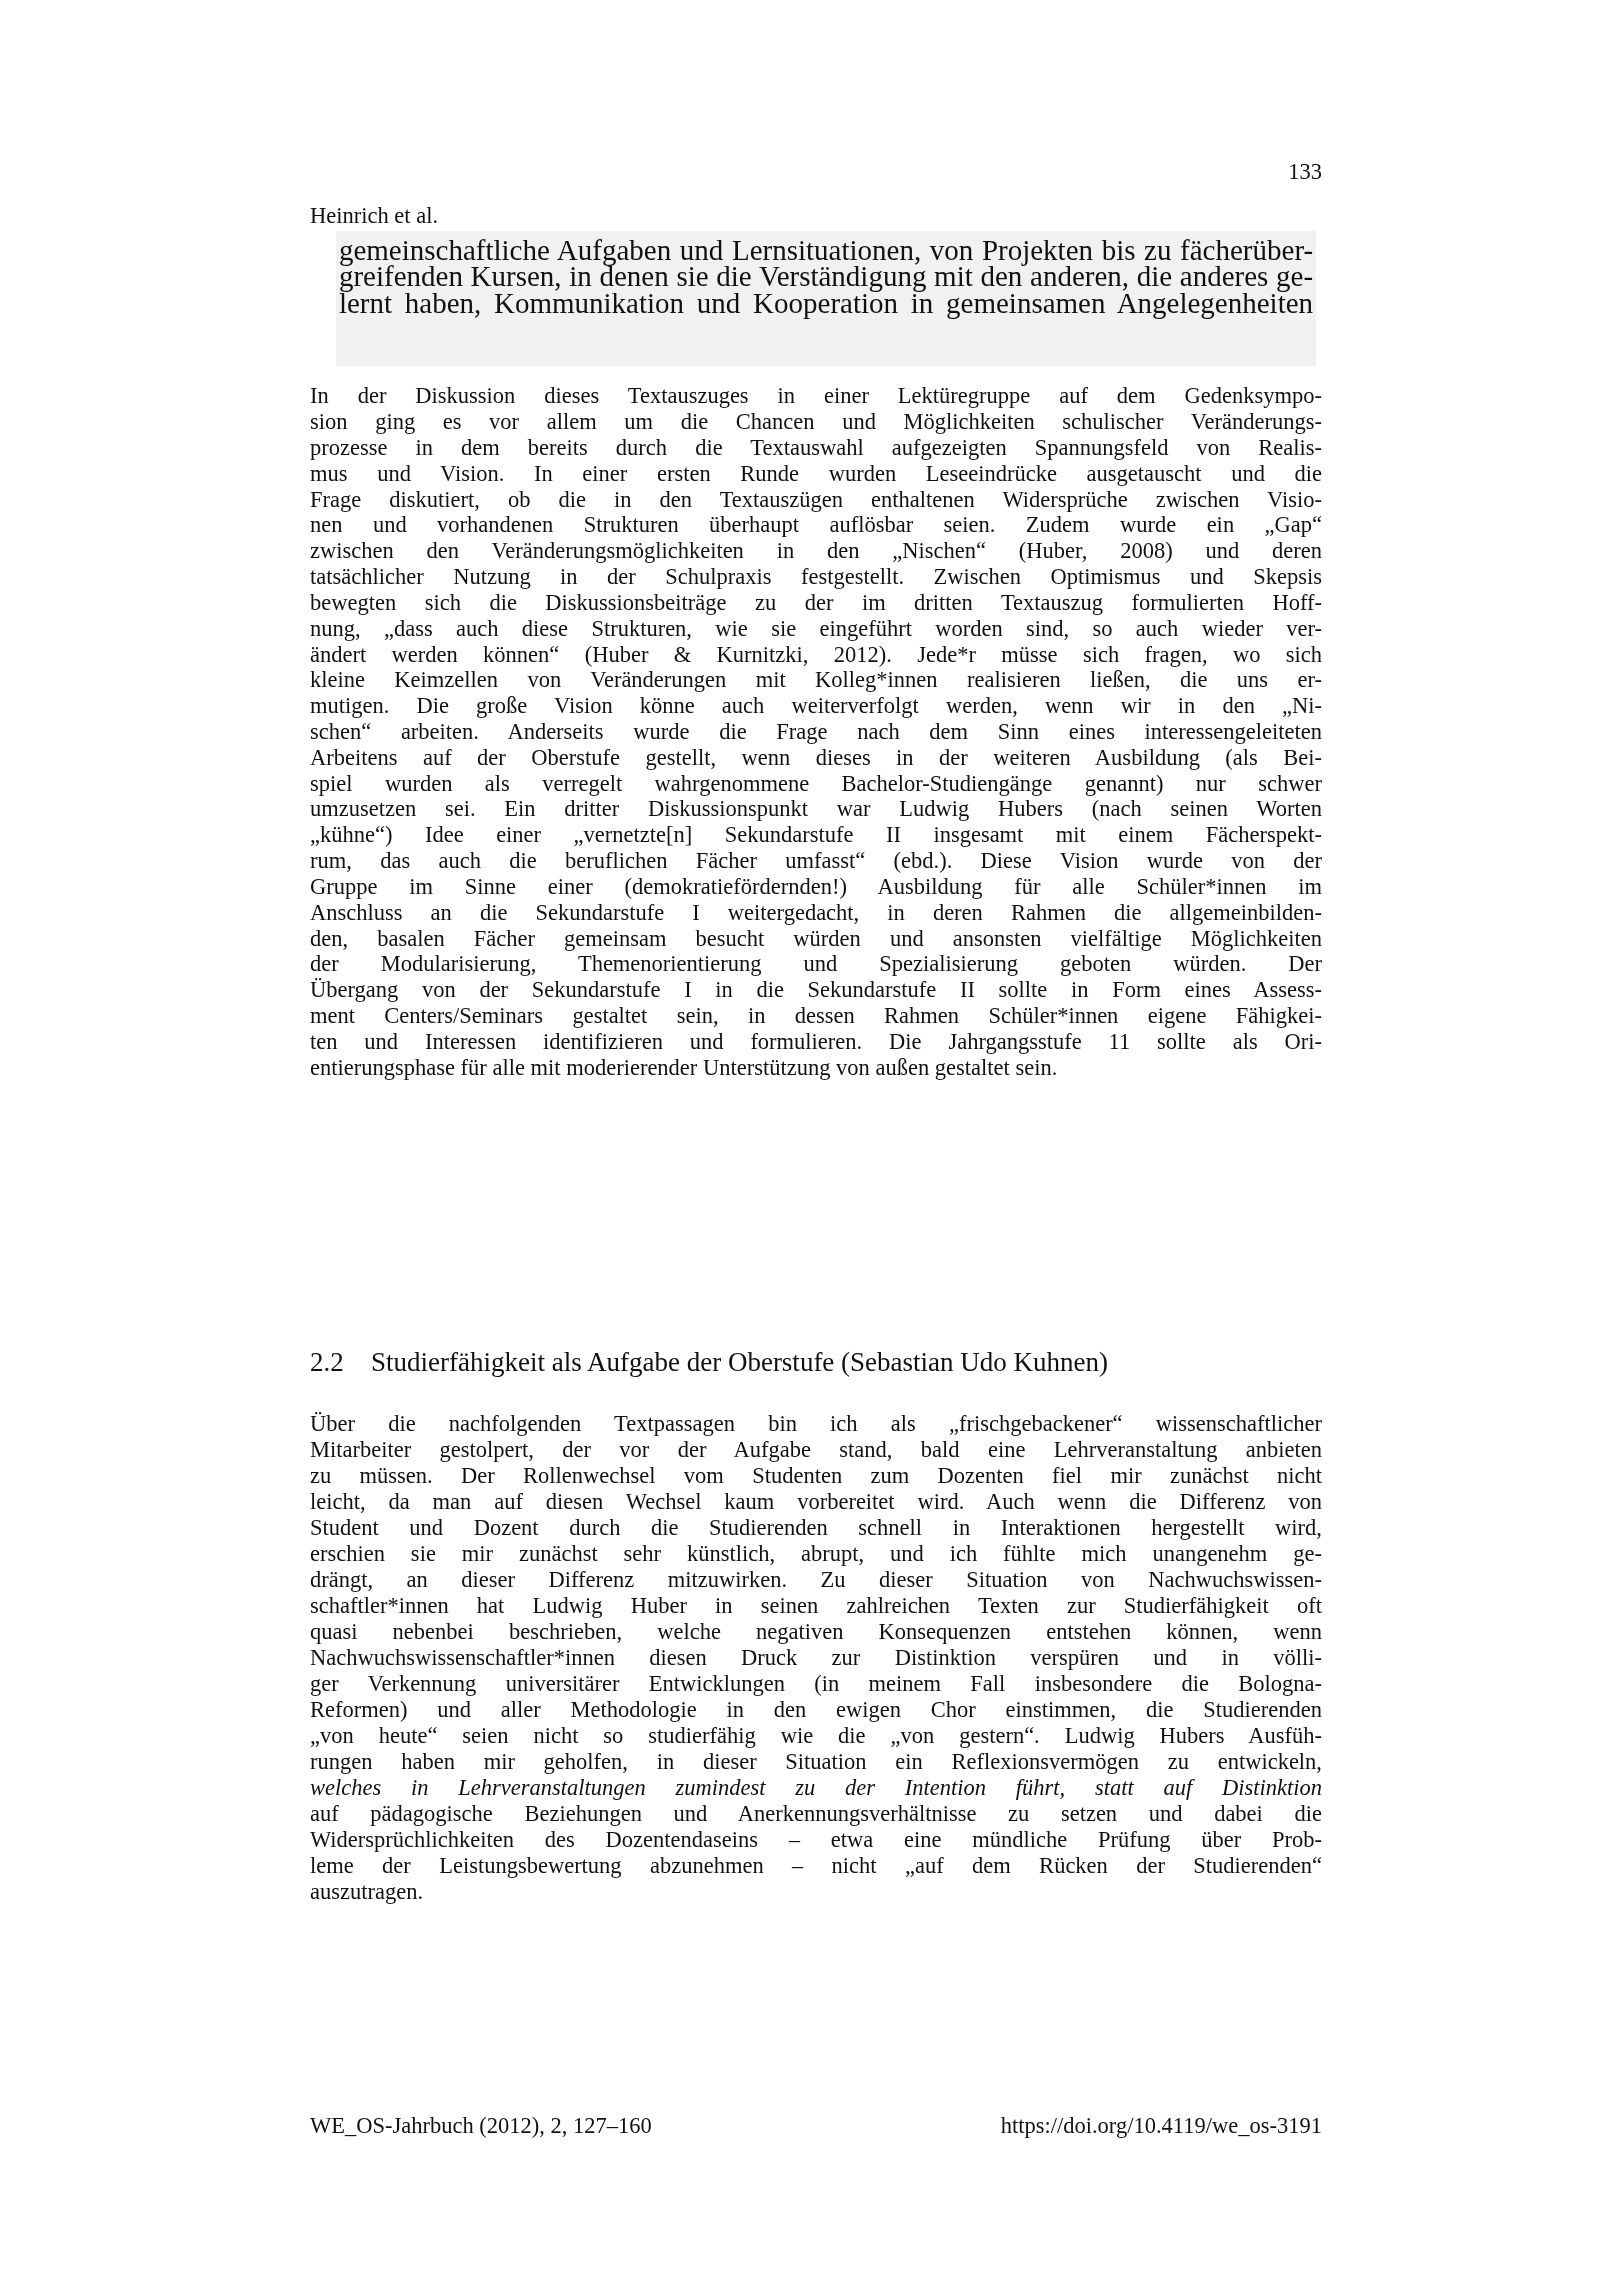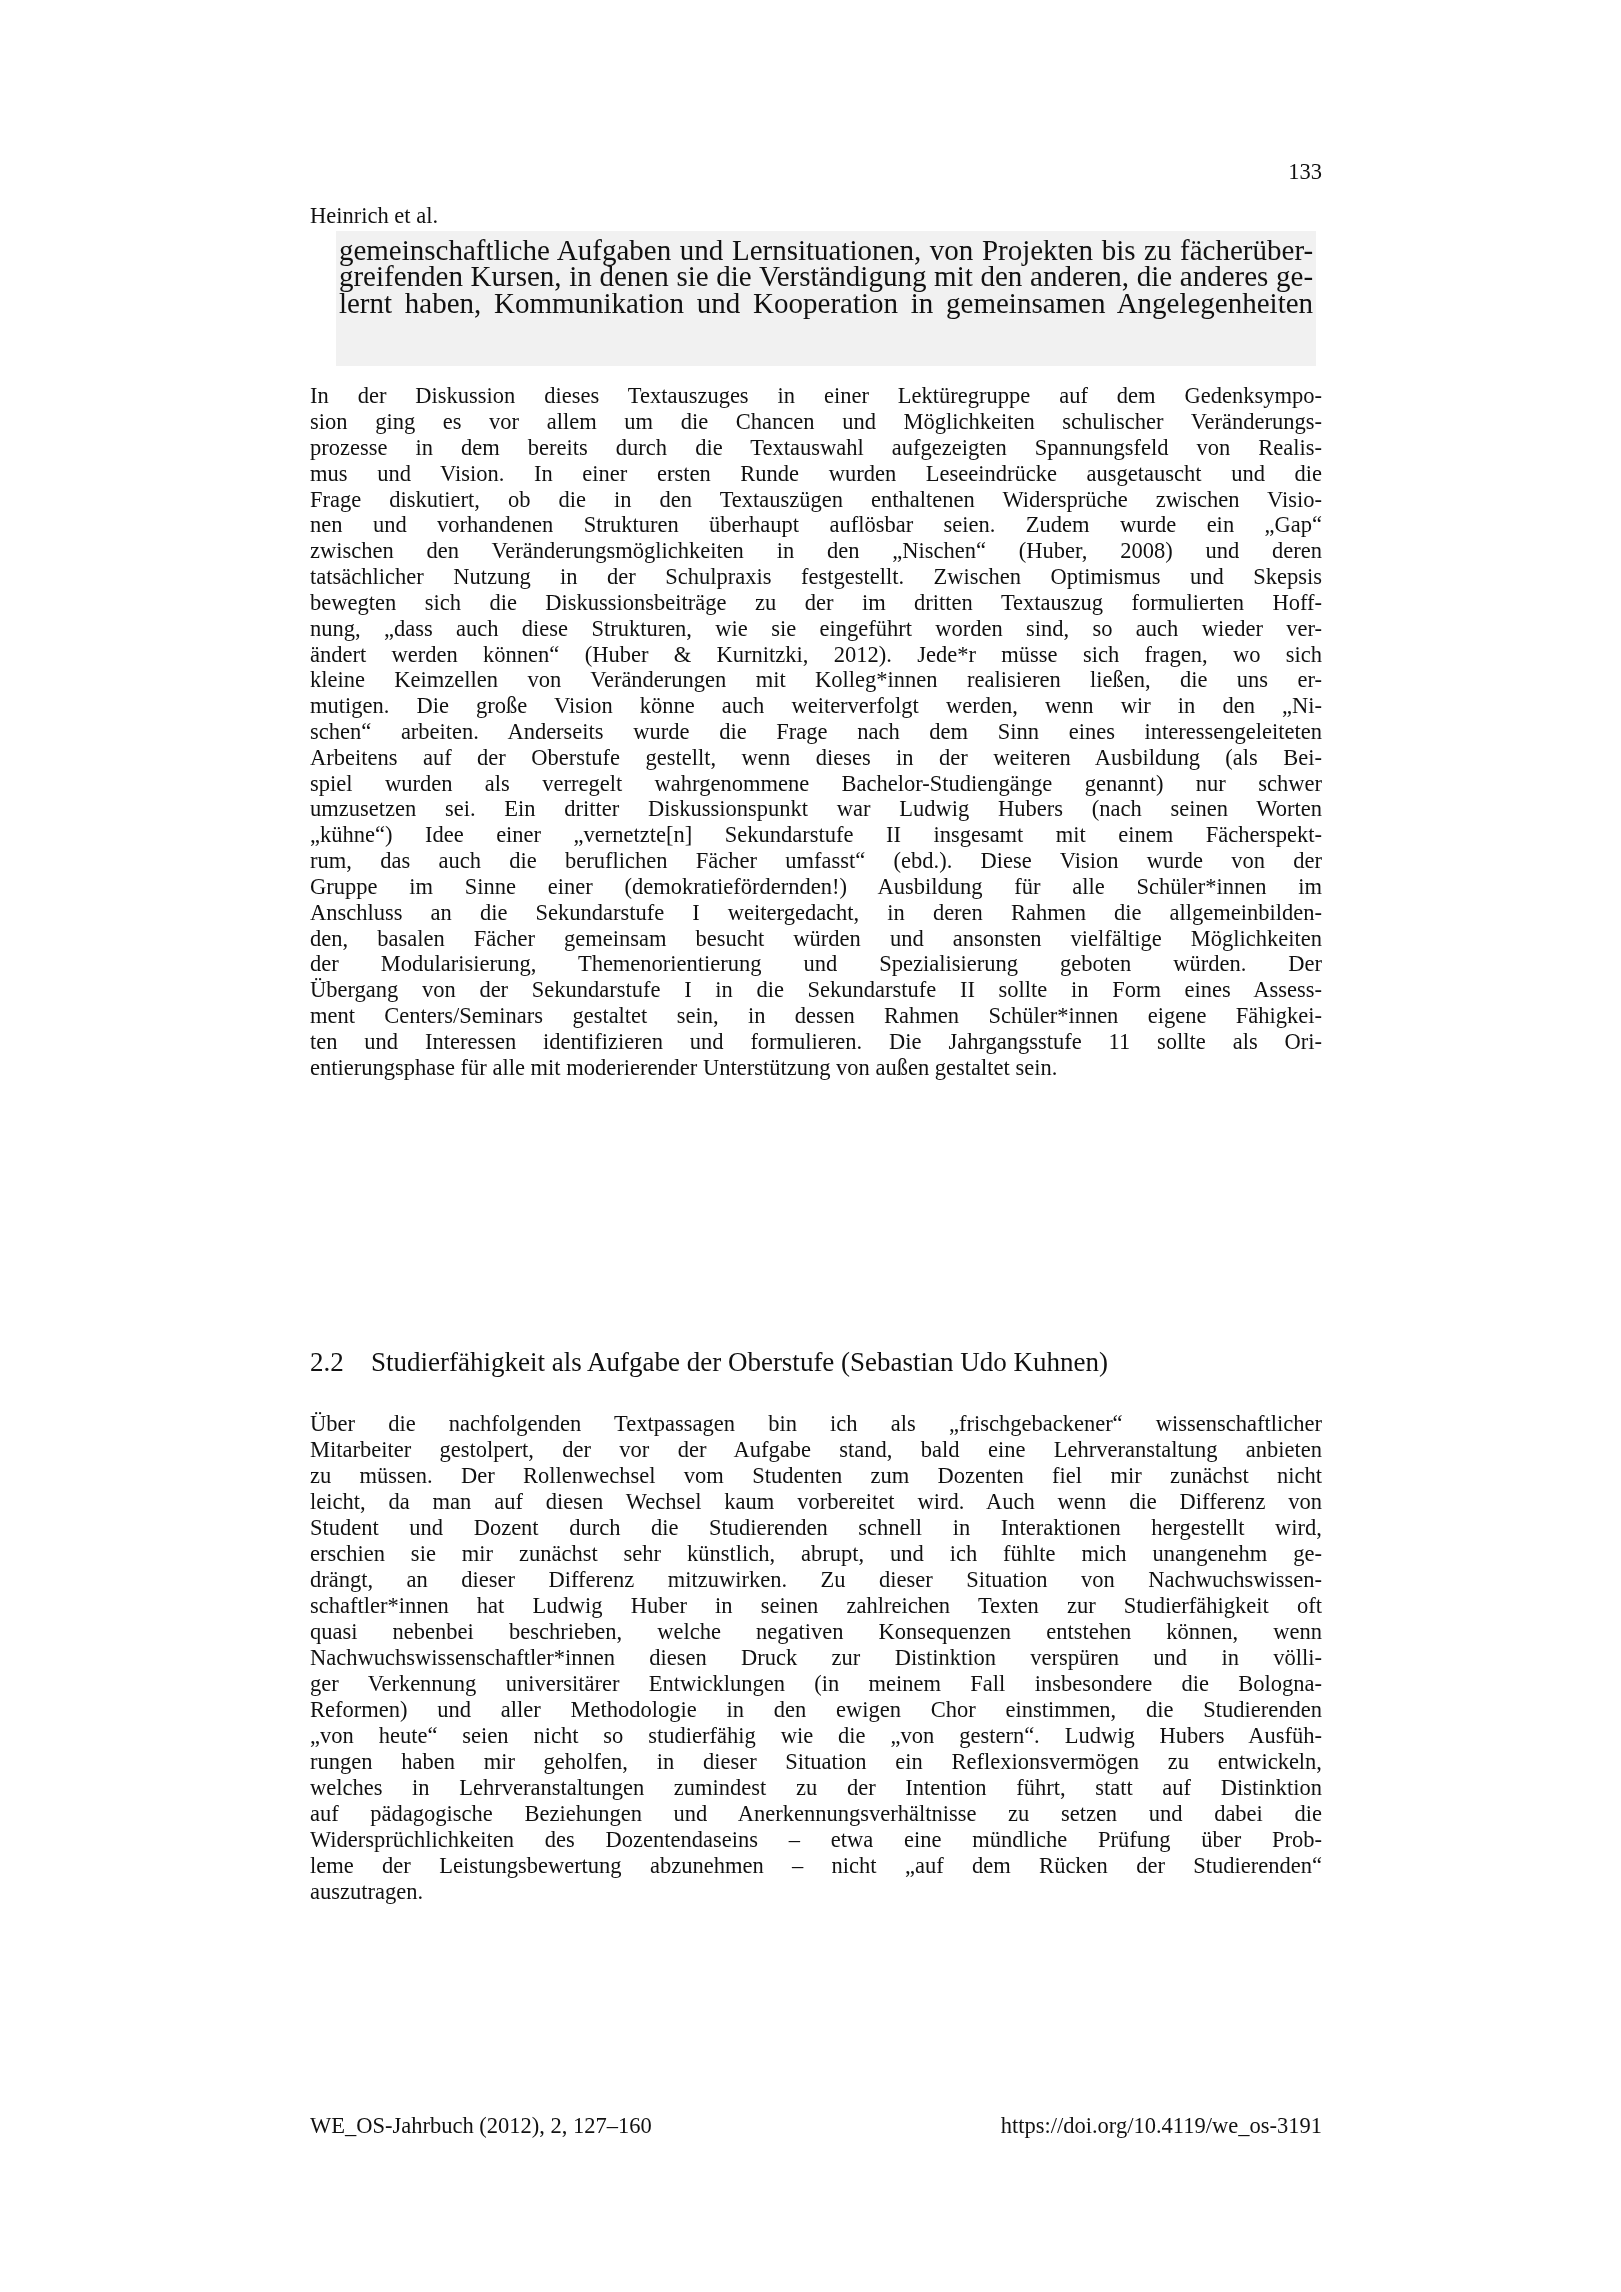--- a/index.html
+++ b/index.html
@@ -79,21 +79,21 @@
     <div class="body-line" style="top: 1515px;">Student und Dozent durch die Studierenden schnell in Interaktionen hergestellt wird,</div>
     <div class="body-line" style="top: 1541px;">erschien sie mir zunächst sehr künstlich, abrupt, und ich fühlte mich unangenehm ge-</div>
     <div class="body-line" style="top: 1567px;">drängt, an dieser Differenz mitzuwirken. Zu dieser Situation von Nachwuchswissen-</div>
     <div class="body-line" style="top: 1593px;">schaftler*innen hat Ludwig Huber in seinen zahlreichen Texten zur Studierfähigkeit oft</div>
     <div class="body-line" style="top: 1619px;">quasi nebenbei beschrieben, welche negativen Konsequenzen entstehen können, wenn</div>
     <div class="body-line" style="top: 1645px;">Nachwuchswissenschaftler*innen diesen Druck zur Distinktion verspüren und in völli-</div>
     <div class="body-line" style="top: 1671px;">ger Verkennung universitärer Entwicklungen (in meinem Fall insbesondere die Bologna-</div>
     <div class="body-line" style="top: 1697px;">Reformen) und aller Methodologie in den ewigen Chor einstimmen, die Studierenden</div>
     <div class="body-line" style="top: 1723px;">„von heute“ seien nicht so studierfähig wie die „von gestern“. Ludwig Hubers Ausfüh-</div>
     <div class="body-line" style="top: 1749px;">rungen haben mir geholfen, in dieser Situation ein Reflexionsvermögen zu entwickeln,</div>
-    <div class="body-line" style="top: 1775px;">welches in Lehrveranstaltungen zumindest zu der Intention führt, statt auf Distinktion</div>
+    <div class="body-line" style="top: 1775px; font-style: italic;">welches in Lehrveranstaltungen zumindest zu der Intention führt, statt auf Distinktion</div>
     <div class="body-line" style="top: 1801px;">auf pädagogische Beziehungen und Anerkennungsverhältnisse zu setzen und dabei die</div>
     <div class="body-line" style="top: 1827px;">Widersprüchlichkeiten des Dozentendaseins – etwa eine mündliche Prüfung über Prob-</div>
     <div class="body-line" style="top: 1853px;">leme der Leistungsbewertung abzunehmen – nicht „auf dem Rücken der Studierenden“</div>
     <div class="body-line last" style="top: 1879px;">auszutragen.</div>
   </div>
 
 <div class="footer">
   <span class="left">WE_OS-Jahrbuch (2012), 2, 127–160</span>
   <span class="right">https://doi.org/10.4119/we_os-3191</span>
 </div>

